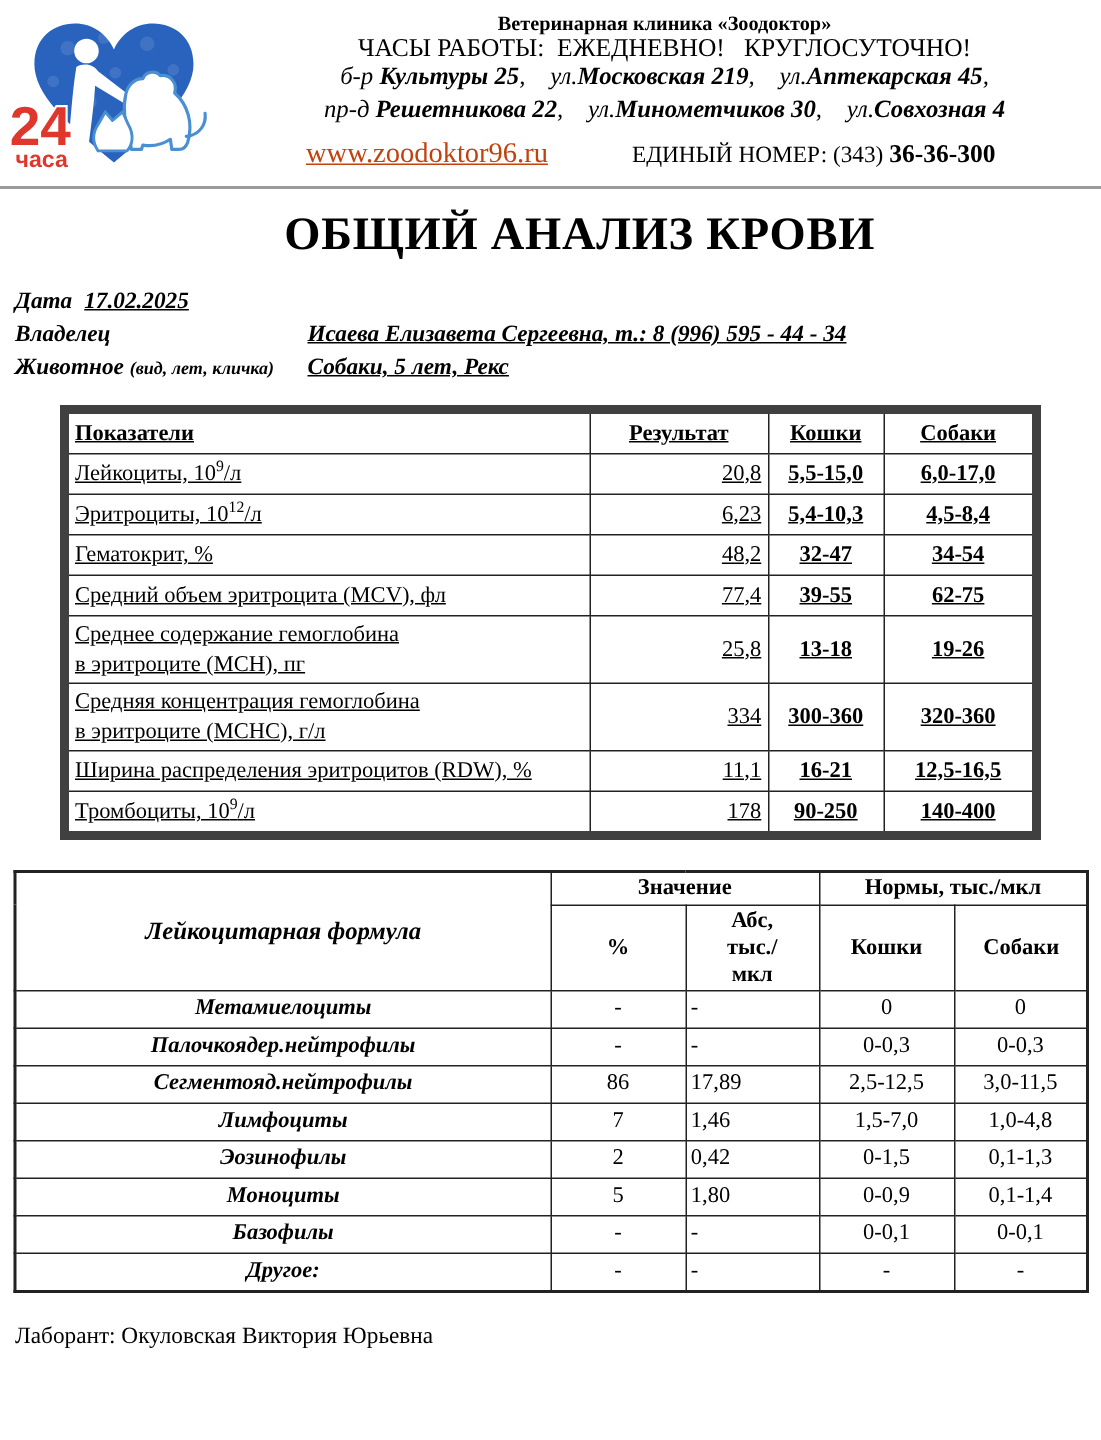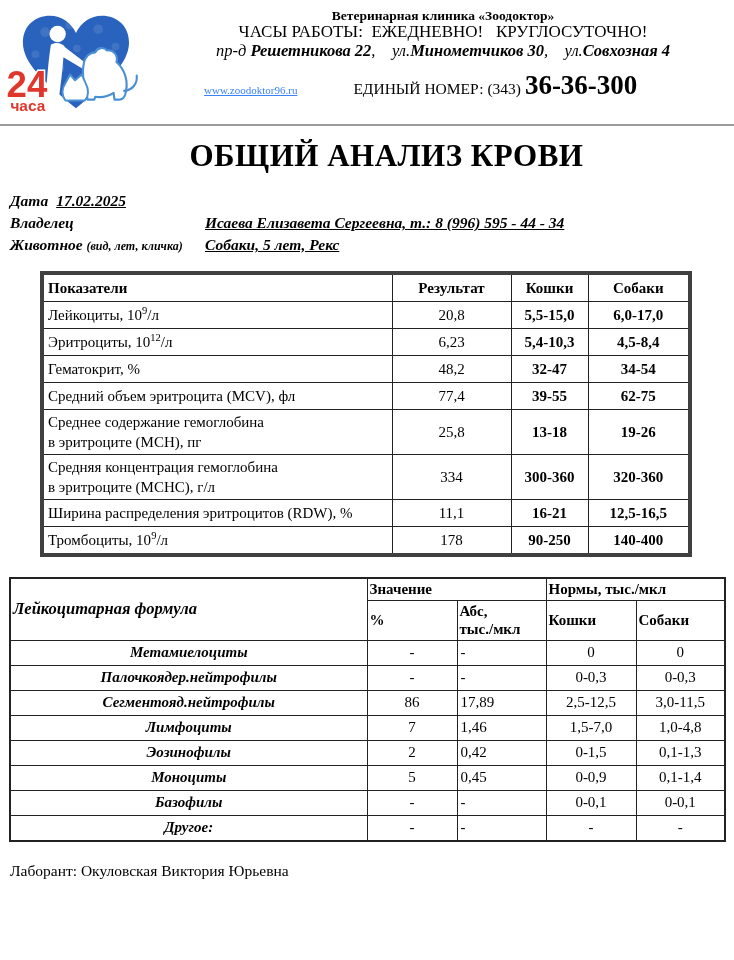--- a/index.html
+++ b/index.html
@@ -13,50 +13,50 @@
   }
   
   .header{display:flex;padding-top:8px;height:110px;}
   .logo-box{width:178px;flex:0 0 178px;display:flex;}
   .header-text{flex:1;text-align:center;padding-right:26px;}
   .clinic-name{font-weight:bold;font-size:13.5px;line-height:16px;white-space:pre;}
   .hours{font-size:17px;line-height:16px;white-space:pre;}
   .addr{font-size:16.5px;line-height:22px;font-style:italic;white-space:pre;}
   .addr .nm{font-weight:bold;}
   .contact-row{display:flex;align-items:baseline;margin-top:8px;padding-left:26px;gap:56px;}
-  .www{font-size:11px;color:#3b82f6;text-decoration:underline;cursor:pointer;white-space:pre;}
+  .www{font-size:19px;color:#c2410c;text-decoration:underline;cursor:pointer;white-space:pre;}
   .phone{font-size:15.5px;white-space:pre;}
-  .phone .big{font-size:27px;font-weight:bold;}
+  .phone .big{font-size:17px;font-weight:bold;}
   .rule{border:none;border-top:2px solid #9a9a9a;margin:6px 0 0 0;}
   
   .title{margin:12px 0 10px 0;text-align:center;font-size:31px;font-weight:bold;letter-spacing:.5px;padding-left:39px;}
   
   .info{padding:6px 10px 0 10px;font-size:15.5px;}
   .info-row{position:relative;line-height:22px;}
   .lbl{font-weight:bold;font-style:italic;}
   .lbl-small{font-weight:bold;font-style:italic;font-size:12px;}
   .val-u{font-weight:bold;font-style:italic;text-decoration:underline;white-space:pre;}
   .w195{display:inline-block;width:195px;}
   .card-right{position:absolute;right:0;top:0;}
   .gap8{display:inline-block;width:8px;}
   
   table{border-collapse:collapse;table-layout:fixed;font-size:15px;}
   td,th{border:1px solid #222;overflow:hidden;}
   sup{font-size:10.5px;line-height:0;vertical-align:super;}
   
-  .t1{width:648px;margin:14px 0 0 40px;border:4px solid #404040;}
+  .t1{width:648px;margin:14px 0 0 40px;border:6px solid #404040;text-decoration:underline;}
   .t1 th{font-weight:bold;padding:3px 4px;height:20px;}
   .t1 .h-param{text-align:left;}
   .t1 td{padding:2px 4px;height:22px;}
   .t1 .c-param{text-align:left;line-height:20px;}
-  .t1 .c-res{text-align:center;}
+  .t1 .c-res{text-align:right;}
   .t1 .c-cats,.t1 .c-dogs{text-align:center;font-weight:bold;}
   
   .t2{width:715px;margin:20px 0 0 9px;border:2px solid #222;}
-  .t2 th{font-weight:bold;text-align:left;padding:1px 2px;}
+  .t2 th{font-weight:bold;text-align:center;padding:1px 19px;}
   .t2 .title-cell{font-size:16.5px;font-weight:bold;font-style:italic;}
   .t2 .hdr-top{height:22px;}
   .t2 .hdr-sub{height:40px;line-height:18px;}
   .t2 td{height:22px;padding:1px 2px;}
   .t2 .c-label{text-align:center;font-weight:bold;font-style:italic;}
   .t2 .c-pct{text-align:center;}
   .t2 .c-abs{text-align:left;padding-left:3px;}
   .t2 .c-cats,.t2 .c-dogs{text-align:center;}
   
   .footer{padding-left:10px;}
@@ -96,20 +96,21 @@
         </g>
         <g font-family="Liberation Sans, DejaVu Sans, sans-serif" font-weight="bold">
           <text x="5" y="92" font-size="38" fill="#e0372c" stroke="#ffffff" stroke-width="3" paint-order="stroke">24</text>
           <text x="9" y="107" font-size="16" fill="#e0372c" stroke="#ffffff" stroke-width="2.5" paint-order="stroke">часа</text>
         </g>
       </svg>
     </div>
     <div class="header-text">
       <div class="clinic-name">Ветеринарная клиника «Зоодоктор»</div>
       <div class="hours">ЧАСЫ РАБОТЫ:  ЕЖЕДНЕВНО!   КРУГЛОСУТОЧНО!</div>
+      <div class="addr"><span>б-р </span><span class="nm">Культуры 25</span><span>,    </span><span>ул.</span><span class="nm">Московская 219</span><span>,    </span><span>ул.</span><span class="nm">Аптекарская 45</span><span>,</span></div>
       <div class="addr"><span>пр-д </span><span class="nm">Решетникова 22</span><span>,    </span><span>ул.</span><span class="nm">Минометчиков 30</span><span>,    </span><span>ул.</span><span class="nm">Совхозная 4</span><span></span></div>
       <div class="contact-row">
         <a class="www">www.zoodoktor96.ru</a>
         <div class="phone"><span>ЕДИНЫЙ НОМЕР: (343) </span><span class="big">36-36-300</span></div>
       </div>
     </div>
   </div>
   <hr class="rule">
 
   <div class="title">ОБЩИЙ АНАЛИЗ КРОВИ</div>
@@ -246,21 +247,21 @@
         <tr>
           <td class="c-label">Эозинофилы</td>
           <td class="c-pct">2</td>
           <td class="c-abs">0,42</td>
           <td class="c-cats">0-1,5</td>
           <td class="c-dogs">0,1-1,3</td>
         </tr>
         <tr>
           <td class="c-label">Моноциты</td>
           <td class="c-pct">5</td>
-          <td class="c-abs">0,45</td>
+          <td class="c-abs">1,80</td>
           <td class="c-cats">0-0,9</td>
           <td class="c-dogs">0,1-1,4</td>
         </tr>
         <tr>
           <td class="c-label">Базофилы</td>
           <td class="c-pct">-</td>
           <td class="c-abs">-</td>
           <td class="c-cats">0-0,1</td>
           <td class="c-dogs">0-0,1</td>
         </tr>

